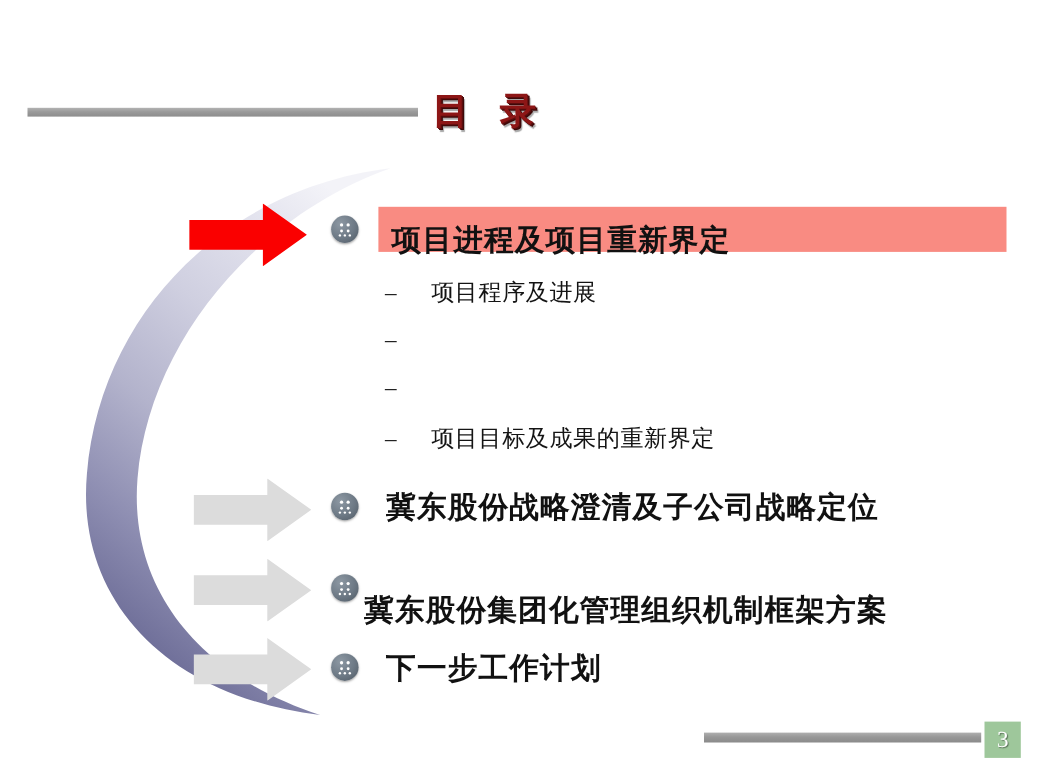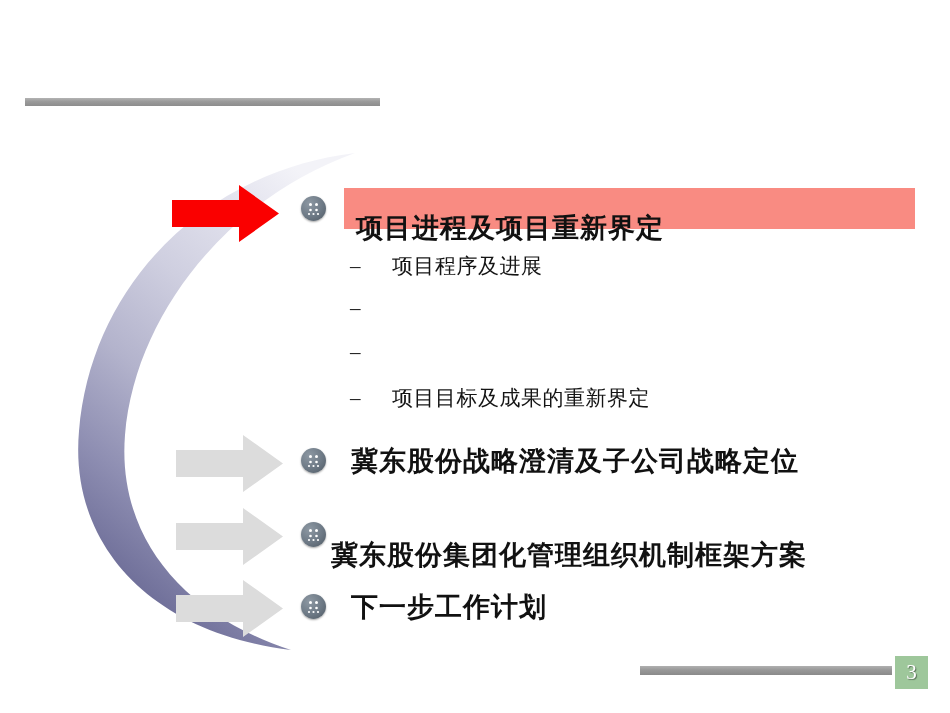--- a/index.html
+++ b/index.html
@@ -94,21 +94,21 @@
   }
   .item-text {
     position: absolute;
     font-family: "Liberation Serif", "DejaVu Serif", serif;
     font-size: 27px;
     font-weight: bold;
     color: #111111;
     white-space: nowrap;
     letter-spacing: 1px;
   }
-  .item-1-text { left: 356px; top: 210px; }
+  .item-1-text { left: 356px; top: 200px; }
   .item-2-text { left: 351px; top: 443px; }
   .item-3-text { left: 331px; top: 517px; margin-top: 20px; }
   .item-4-text { left: 351px; top: 589px; }
 
   
   .sub-item {
     position: absolute;
     left: 350px;
     display: flex;
     align-items: baseline;
@@ -160,20 +160,21 @@
     text-shadow: 1px 1px 1px rgba(0,0,0,0.45);
     line-height: 1;
   }
 </style>
 </head>
 <body>
 
 <div class="slide">
 
   <div class="header-rule"></div>
+  <div class="slide-title">目 录</div>
 
   <div class="swoosh">
     <svg viewBox="0 0 310 515" xmlns="http://www.w3.org/2000/svg" aria-hidden="true">
       <defs>
         <linearGradient id="swooshGrad" x1="0.72" y1="0" x2="0.25" y2="1">
           <stop offset="0%" stop-color="#f3f3f8"></stop>
           <stop offset="14%" stop-color="#e3e3ee"></stop>
           <stop offset="34%" stop-color="#cfcfe0"></stop>
           <stop offset="55%" stop-color="#b3b3cc"></stop>
           <stop offset="75%" stop-color="#8e8eb2"></stop>

